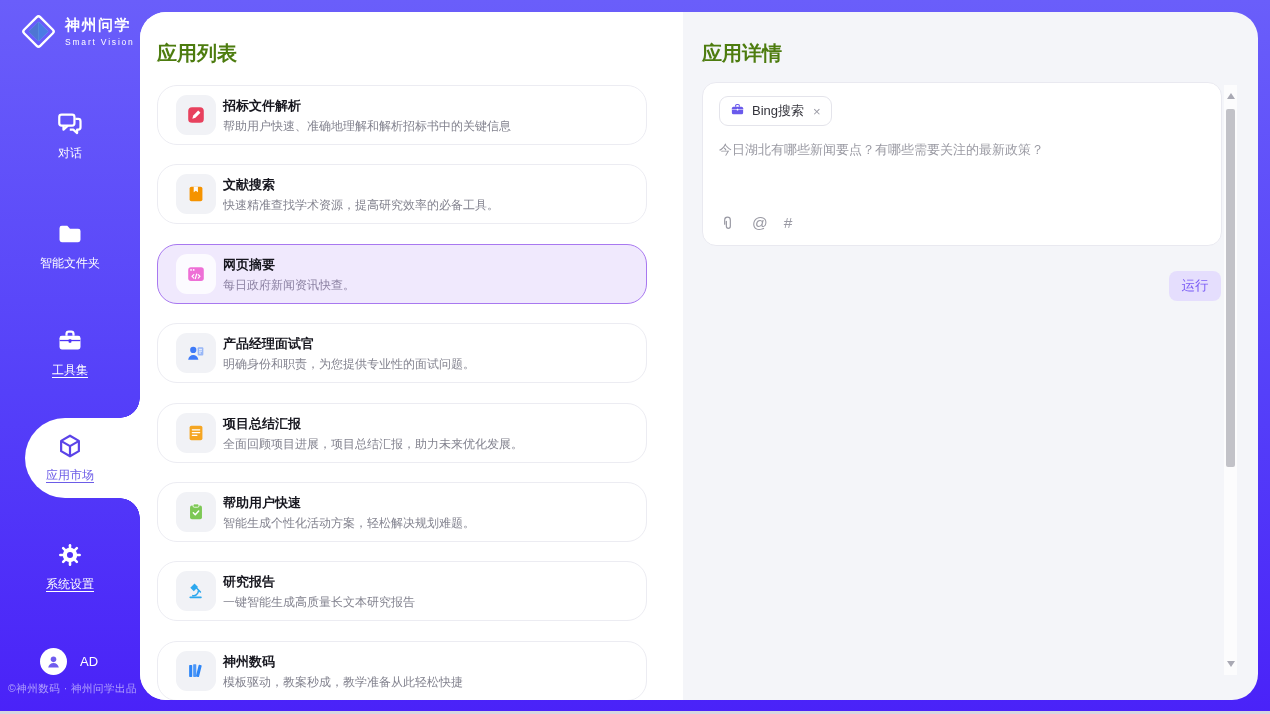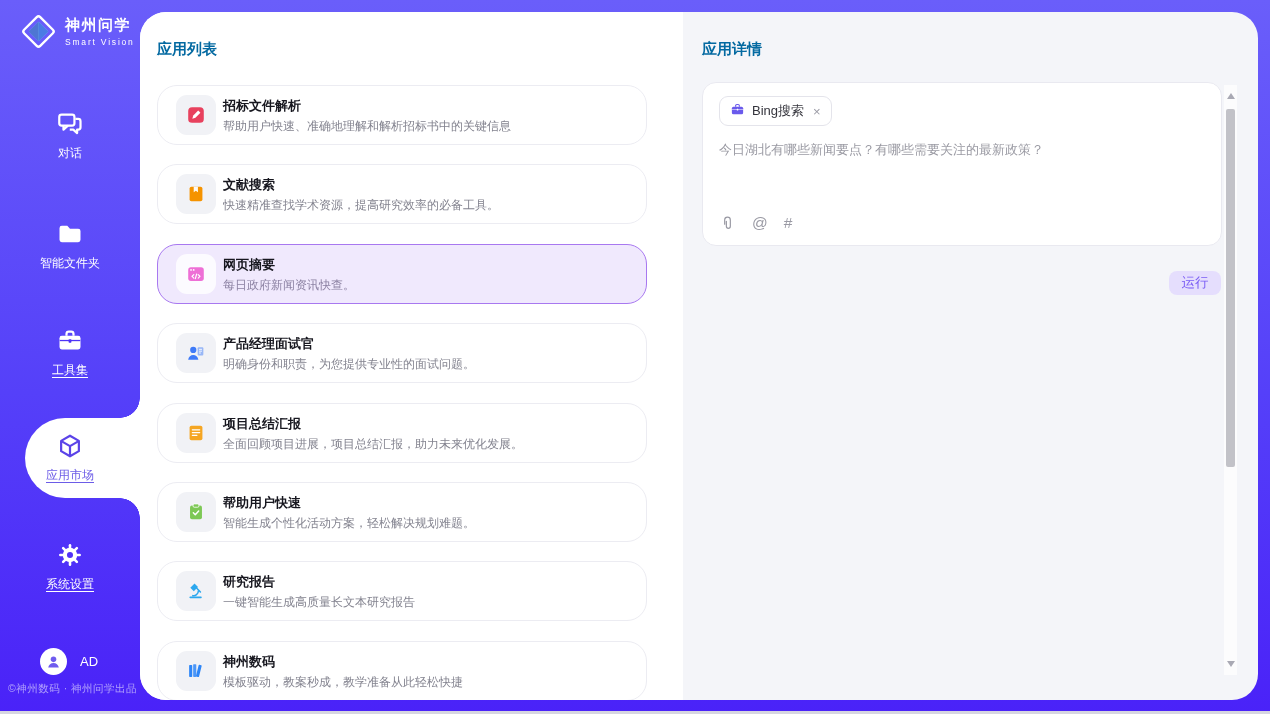--- a/index.html
+++ b/index.html
@@ -36,21 +36,21 @@
     display:flex; align-items:center; justify-content:center; }
   .avatar svg { width:19px; height:19px; }
   .user-label { color:#fff; font-size:13px; }
   .copyright { position:absolute; left:8px; top:682px; font-size:10.5px;
     color:rgba(255,255,255,.55); letter-spacing:.5px; white-space:nowrap; }
 
   
   .content { position:absolute; left:140px; top:12px; width:1118px; height:688px;
     background:#F4F5F9; border-radius:26px; overflow:hidden; }
   .list-panel { position:absolute; left:0; top:0; width:543px; height:100%; background:#fff; }
-  .panel-title { position:absolute; font-size:15px; font-weight:bold; color:#0369a1; }
+  .panel-title { position:absolute; font-size:20px; font-weight:bold; color:#4d7c0f; }
   .title-left  { top:28px; left:17px; }
   .title-right { top:28px; left:562px; }
 
   
   .app-card { position:absolute; left:17px; width:490px; height:60px; background:#fff;
     border:1px solid #ECECF2; border-radius:20px; cursor:pointer; }
   .app-card.selected { background:#F0E9FD; border:1.5px solid #A878F0; }
   .card-icon { position:absolute; left:18px; top:9px; width:40px; height:40px; border-radius:11px;
     background:#F1F2F6; display:flex; align-items:center; justify-content:center; }
   .app-card.selected .card-icon { background:rgba(255,255,255,.8); }
@@ -78,21 +78,21 @@
   .chip-label { font-size:13px; color:#34343C; }
   .chip-close { font-size:13px; color:#9B9BA5; cursor:pointer; margin-left:2px; line-height:1; }
   .prompt-input { position:absolute; left:16px; top:58px; width:482px; height:56px; border:none;
     outline:none; resize:none; background:transparent; font-family:inherit;
     font-size:13px; color:#9A9AA3; }
   .prompt-input::placeholder { color:#9A9AA3; opacity:1; }
   .composer-tools { position:absolute; left:16px; bottom:13px; display:flex; gap:16px;
     align-items:center; color:#9A9AA4; }
   .composer-tools svg { width:17px; height:17px; display:block; }
   .tool-glyph { font-size:15.5px; cursor:pointer; }
-  .run-button { position:absolute; left:1029px; top:259px; width:52px; height:24px;
+  .run-button { position:absolute; left:1029px; top:259px; width:52px; height:30px;
     background:#E5DEFD; color:#7A5CF5; font-size:13.5px; border:none; border-radius:8px;
     cursor:pointer; font-family:inherit; }
 </style>
 </head>
 <body>
 
 <aside class="sidebar">
   <div class="logo">
     <span class="logo-icon">
       <svg viewBox="0 0 24 24">

